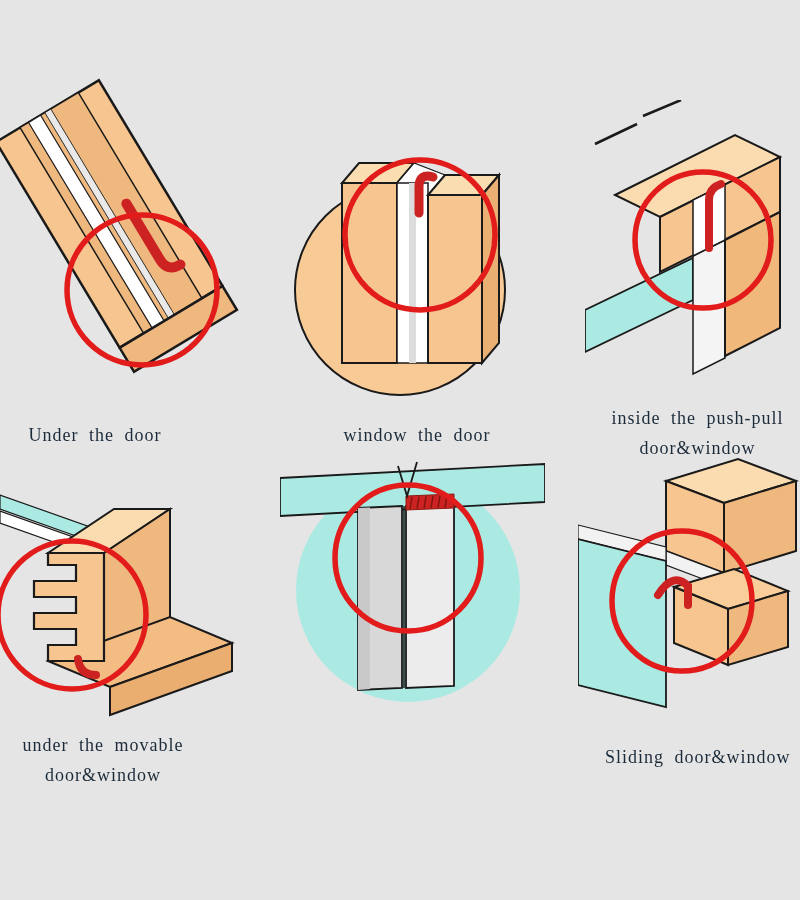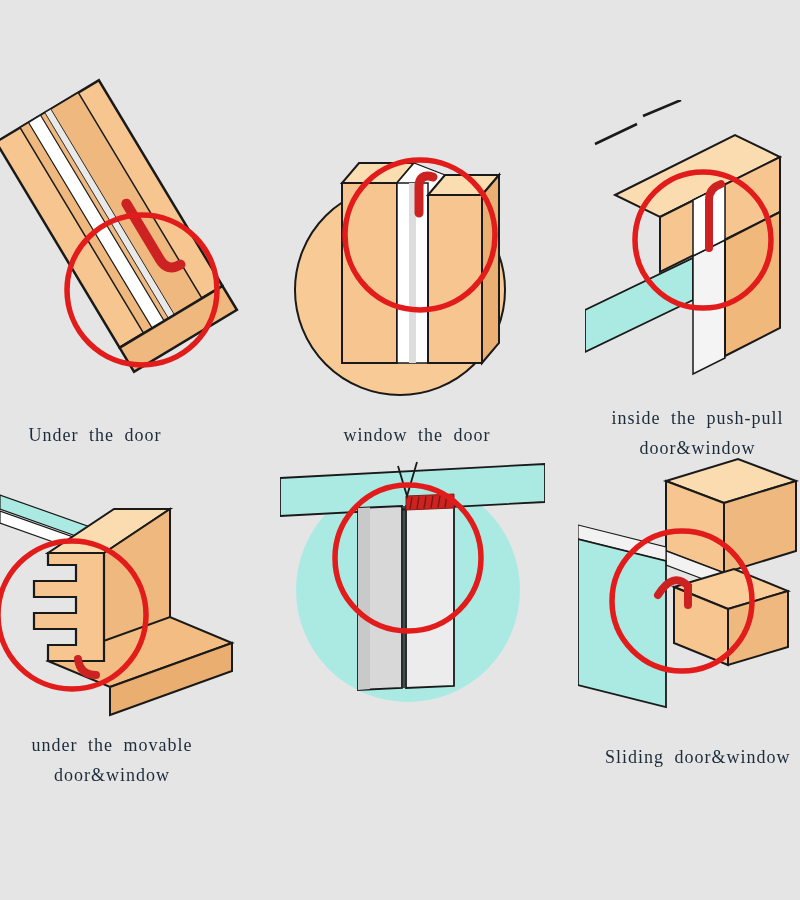--- a/index.html
+++ b/index.html
@@ -123,21 +123,21 @@
 
   <div class="caption" style="left:317px;top:420px;width:200px">
     <span class="cap-line">window the door</span>
   </div>
 
   <div class="caption" style="left:588px;top:403px;width:219px">
     <span class="cap-line">inside the push-pull</span>
     <span class="cap-line">door&amp;window</span>
   </div>
 
-  <div class="caption" style="left:12px;top:730px;width:200px">
+  <div class="caption" style="left:3px;top:730px;width:200px">
     <span class="cap-line">under the movable</span>
     <span class="cap-line">door&amp;window</span>
   </div>
 
 
   <div class="caption nowrap" style="left:605px;top:742px;width:300px">
     <span class="cap-line">Sliding door&amp;window</span>
   </div>
 
 </div>

